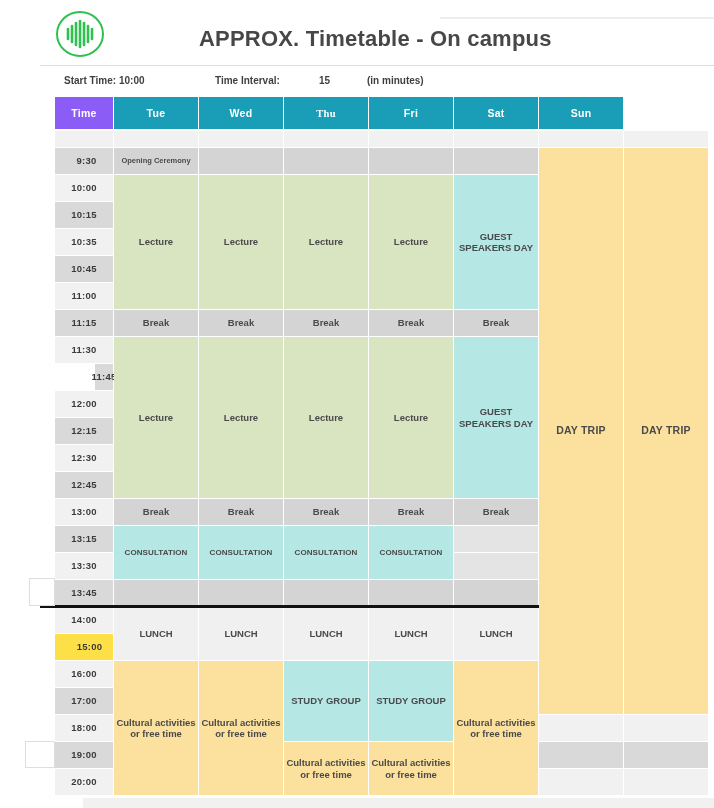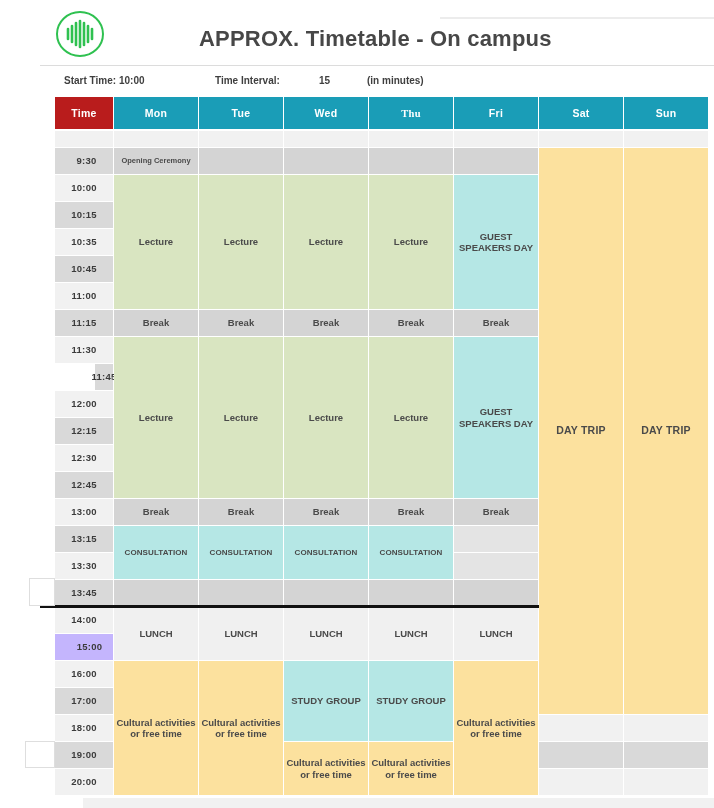--- a/index.html
+++ b/index.html
@@ -47,22 +47,21 @@
 
 <div class="settings">
   <span class="s1">Start Time:</span>
   <span class="s2">10:00</span>
   <span class="s3">Time Interval:</span>
   <span class="s4">15</span>
   <span class="s5">(in minutes)</span>
 </div>
 
 <div class="hrow">
-    <div class="hcell" style="background: #b91c1c;">Time</div>
-    <div class="hcell" style="background: rgb(26, 157, 183);">Mon</div>
+    <div class="hcell" style="background: #8b5cf6;">Time</div>
     <div class="hcell" style="background: rgb(26, 157, 183);">Tue</div>
     <div class="hcell" style="background: rgb(26, 157, 183);">Wed</div>
     <div class="hcell" style="background: rgb(26, 157, 183); font-family: Liberation Serif, serif;">Thu</div>
     <div class="hcell" style="background: rgb(26, 157, 183);">Fri</div>
     <div class="hcell" style="background: rgb(26, 157, 183);">Sat</div>
     <div class="hcell" style="background: rgb(26, 157, 183);">Sun</div>
   </div>
 <div class="grid">
     <div class="cell" style="grid-area: 1 / 1 / span 1; background: rgb(241, 241, 241);"></div>
     <div class="cell" style="grid-area: 1 / 2 / span 1; background: rgb(241, 241, 241);"></div>
@@ -83,21 +82,21 @@
     <div class="cell timecell" style="grid-area: 10 / 1 / span 1; background: rgb(217, 217, 217); margin-left: 40px;">11:45</div>
     <div class="cell timecell" style="grid-area: 11 / 1 / span 1; background: rgb(241, 241, 241);">12:00</div>
     <div class="cell timecell" style="grid-area: 12 / 1 / span 1; background: rgb(217, 217, 217);">12:15</div>
     <div class="cell timecell" style="grid-area: 13 / 1 / span 1; background: rgb(241, 241, 241);">12:30</div>
     <div class="cell timecell" style="grid-area: 14 / 1 / span 1; background: rgb(217, 217, 217);">12:45</div>
     <div class="cell timecell" style="grid-area: 15 / 1 / span 1; background: rgb(241, 241, 241);">13:00</div>
     <div class="cell timecell" style="grid-area: 16 / 1 / span 1; background: rgb(217, 217, 217);">13:15</div>
     <div class="cell timecell" style="grid-area: 17 / 1 / span 1; background: rgb(241, 241, 241);">13:30</div>
     <div class="cell timecell" style="grid-area: 18 / 1 / span 1; background: rgb(217, 217, 217);">13:45</div>
     <div class="cell timecell" style="grid-area: 19 / 1 / span 1; background: rgb(241, 241, 241);">14:00</div>
-    <div class="cell timecell" style="grid-area: 20 / 1 / span 1; background: #c4b5fd; padding-left: 13px;">15:00</div>
+    <div class="cell timecell" style="grid-area: 20 / 1 / span 1; background: #fde047; padding-left: 13px;">15:00</div>
     <div class="cell timecell" style="grid-area: 21 / 1 / span 1; background: rgb(241, 241, 241);">16:00</div>
     <div class="cell timecell" style="grid-area: 22 / 1 / span 1; background: rgb(217, 217, 217);">17:00</div>
     <div class="cell timecell" style="grid-area: 23 / 1 / span 1; background: rgb(241, 241, 241);">18:00</div>
     <div class="cell timecell" style="grid-area: 24 / 1 / span 1; background: rgb(217, 217, 217);">19:00</div>
     <div class="cell timecell" style="grid-area: 25 / 1 / span 1; background: rgb(241, 241, 241);">20:00</div>
     <div class="cell sz-xs" style="grid-area: 2 / 2 / span 1; background: rgb(212, 212, 212);">Opening Ceremony</div>
     <div class="cell" style="grid-area: 3 / 2 / span 5; background: rgb(217, 229, 193);">Lecture</div>
     <div class="cell" style="grid-area: 8 / 2 / span 1; background: rgb(212, 212, 212);">Break</div>
     <div class="cell" style="grid-area: 9 / 2 / span 6; background: rgb(217, 229, 193);">Lecture</div>
     <div class="cell" style="grid-area: 15 / 2 / span 1; background: rgb(212, 212, 212);">Break</div>

